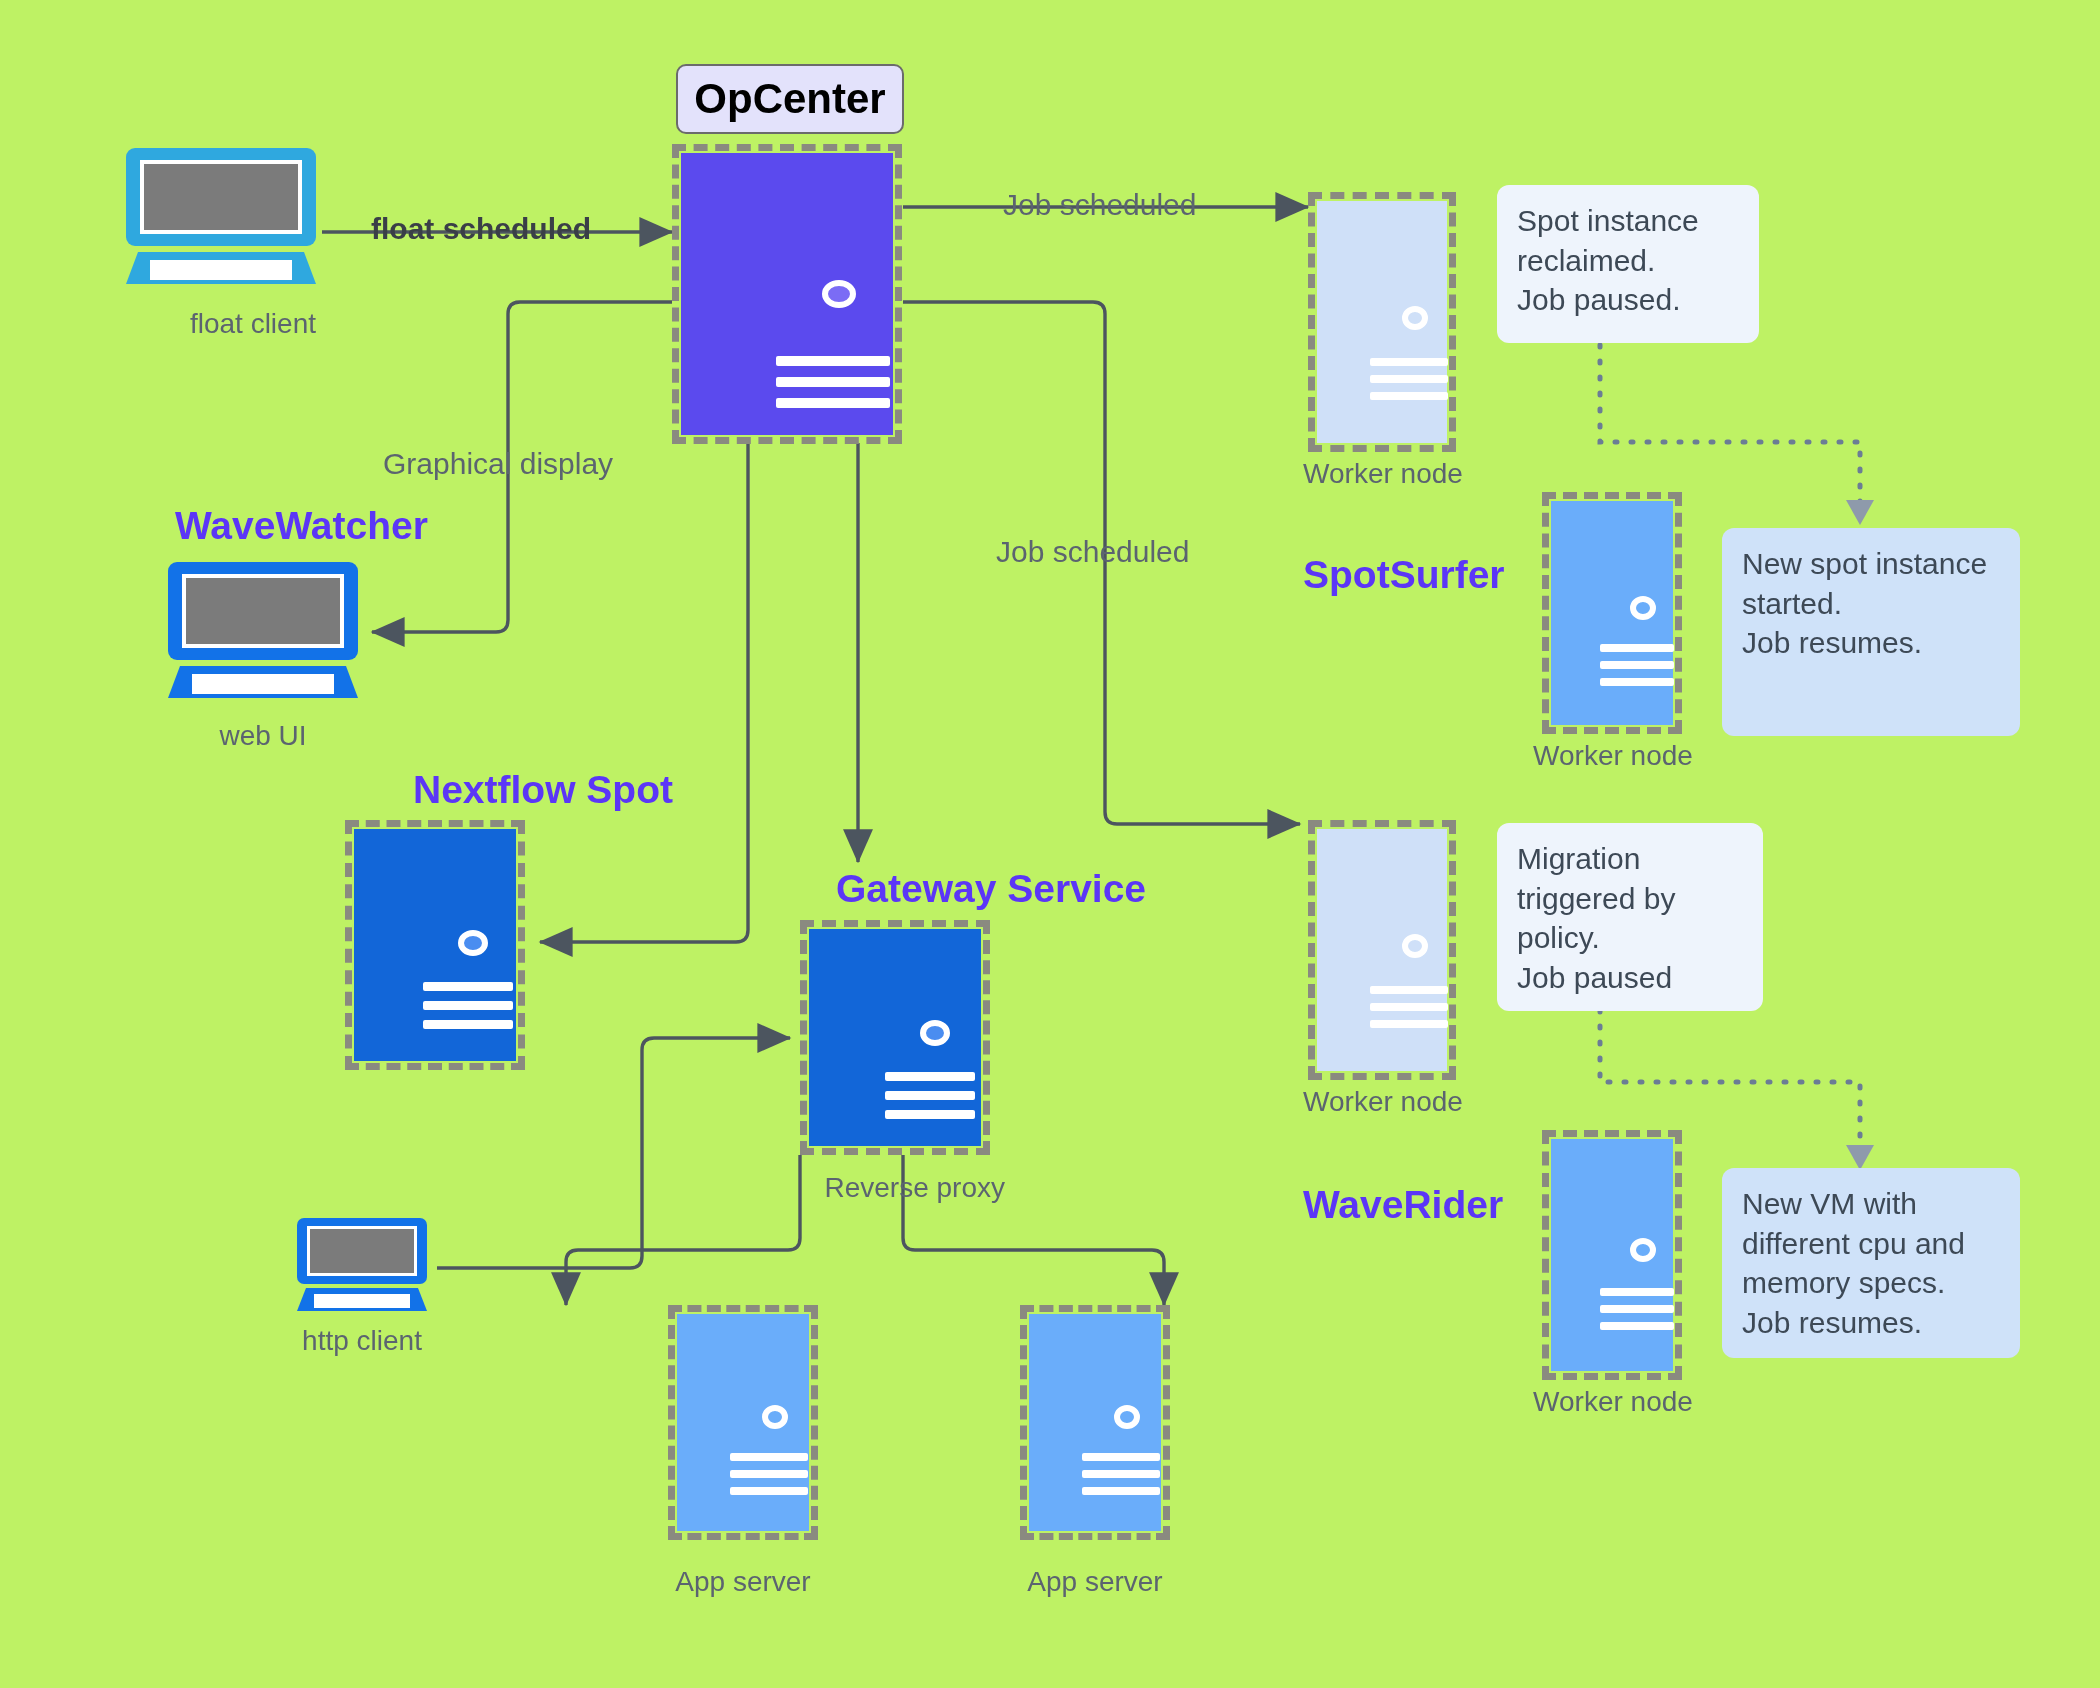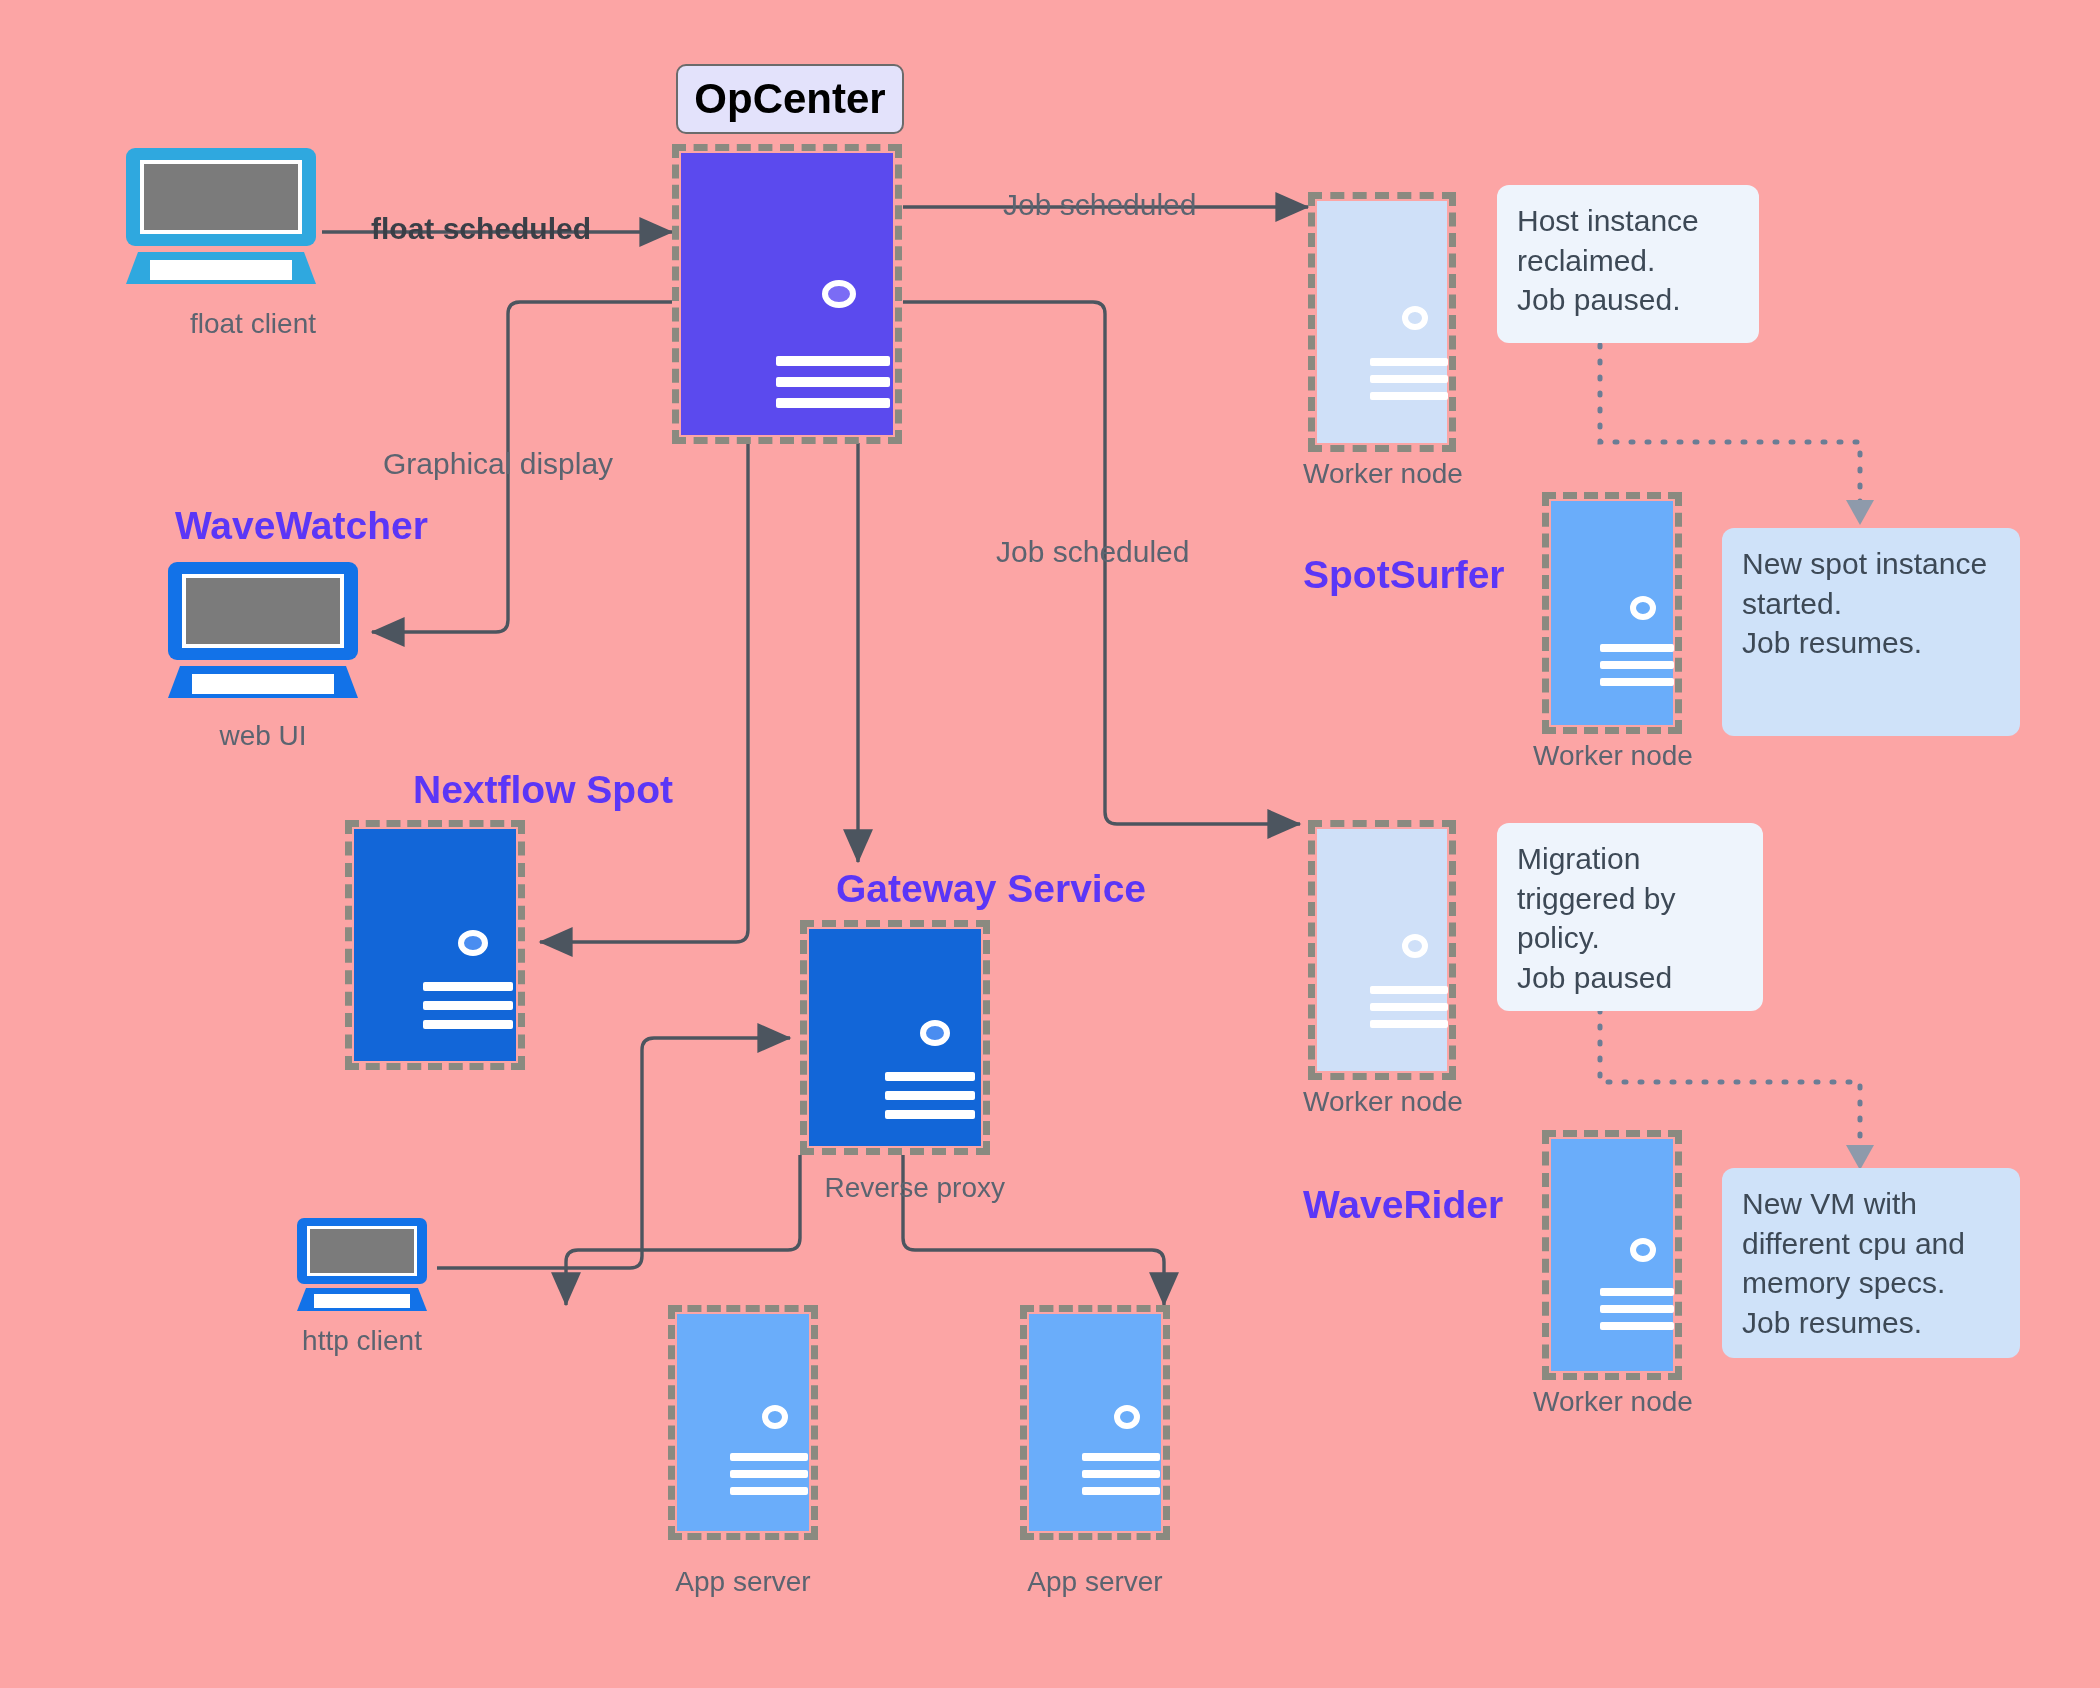--- a/index.html
+++ b/index.html
@@ -1,17 +1,17 @@
 <!DOCTYPE html>
 <html><head>
 <meta charset="utf-8">
 <style>
   html,body{margin:0;padding:0;background:#000;}
   body{width:2100px;height:1688px;overflow:hidden;font-family:"Liberation Sans",sans-serif;}
-  #stage{position:relative;width:2100px;height:1688px;background:#fca5a5;}
+  #stage{position:relative;width:2100px;height:1688px;background:#bef264;}
 
   
   .node{position:absolute;}
   .node .frame{position:absolute;inset:0;border:7px dashed #8a8a80;box-sizing:border-box;}
   .node .body{position:absolute;left:9px;top:9px;right:9px;bottom:9px;}
   .node .led{position:absolute;border:6px solid #fff;border-radius:50%;box-sizing:border-box;}
   .node .bars{position:absolute;display:flex;flex-direction:column;}
   .node .bars i{display:block;background:#fff;border-radius:2px;}
 
   .nodelabel{position:absolute;color:#5b6470;font-size:28px;white-space:nowrap;}
@@ -221,21 +221,21 @@
   <div class="grouplabel" style="left:413px;top:768px;">Nextflow Spot</div>
   <div class="grouplabel" style="left:836px;top:867px;">Gateway Service</div>
   <div class="grouplabel" style="left:1303px;top:553px;">SpotSurfer</div>
   <div class="grouplabel" style="left:1303px;top:1183px;">WaveRider</div>
 
   <div class="elabel bold" style="left:371px;top:212px;">float scheduled</div>
   <div class="elabel" style="left:1003px;top:188px;">Job scheduled</div>
   <div class="elabel" style="left:996px;top:535px;">Job scheduled</div>
   <div class="elabel" style="left:383px;top:447px;">Graphical display</div>
 
-  <div class="callout" style="left:1497px;top:185px;width:262px;height:158px;background:#eef4fc;">Host instance
+  <div class="callout" style="left:1497px;top:185px;width:262px;height:158px;background:#eef4fc;">Spot instance
 reclaimed.
 Job paused.</div>
   <div class="callout" style="left:1722px;top:528px;width:298px;height:208px;background:#cfe2f9;">New spot instance
 started.
 Job resumes.</div>
   <div class="callout" style="left:1497px;top:823px;width:266px;height:188px;background:#eef4fc;">Migration
 triggered by
 policy.
 Job paused</div>
   <div class="callout" style="left:1722px;top:1168px;width:298px;height:190px;background:#cfe2f9;">New VM with

